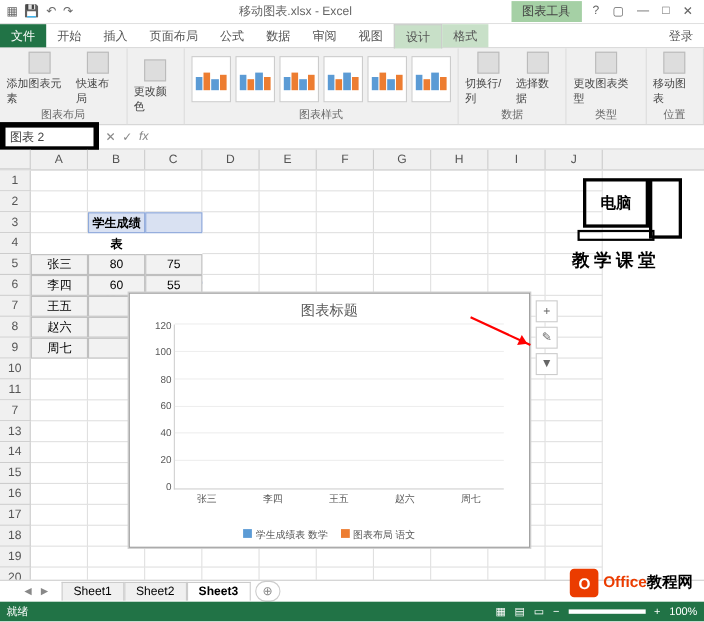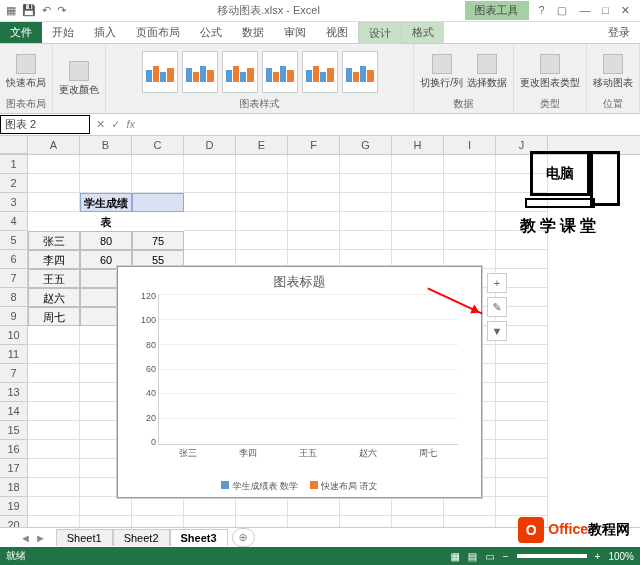--- a/index.html
+++ b/index.html
@@ -29,21 +29,21 @@
 .rbtn { display: flex; flex-direction: column; align-items: center; gap: 2px; font-size: 10px; color: #444; }
 .rbtn .icn { width: 20px; height: 20px; background: #ddd; border: 1px solid #bbb; }
 .gallery { display: flex; gap: 2px; }
 .gallery .item { width: 36px; height: 42px; background: #fff; border: 1px solid #ccc; display: flex; align-items: center; justify-content: center; }
 .gallery .item .mini { width: 28px; height: 20px; display: flex; align-items: flex-end; gap: 1px; }
 .gallery .item .mini span { flex: 1; background: #5b9bd5; }
 .gallery .item .mini span:nth-child(2n){ background: #ed7d31; }
 
 
 .fbar { height: 22px; display: flex; align-items: center; border-bottom: 1px solid #ccc; background: #fff; }
-.namebox { width: 90px; border: 1px solid #000000; padding: 1px 4px; color: #444; }
+.namebox { width: 90px; border: 5px solid #000000; padding: 1px 4px; color: #444; }
 .fxbtns { display: flex; gap: 6px; padding: 0 6px; color: #888; }
 .fxinput { flex: 1; padding: 1px 4px; }
 
 
 .gridwrap { position: relative; height: 400px; overflow: hidden; }
 .colhdr { display: flex; background: #f0f0f0; border-bottom: 1px solid #ccc; }
 .rh { width: 28px; height: 18px; border-right: 1px solid #ccc; border-bottom: 1px solid #ccc; background: #f0f0f0; }
 .ch { width: 52px; height: 18px; border-right: 1px solid #ccc; text-align: center; color: #555; font-size: 11px; line-height: 18px; }
 .rows { }
 .row { display: flex; height: 19px; }
@@ -69,21 +69,21 @@
 .legend { position: absolute; bottom: 4px; left: 0; right: 0; display: flex; justify-content: center; gap: 12px; font-size: 9px; color: #595959; }
 .legend .sw { width: 8px; height: 8px; display: inline-block; margin-right: 3px; }
 
 .chartbtns { position: absolute; right: -26px; top: 6px; display: flex; flex-direction: column; gap: 4px; }
 .chartbtns div { width: 20px; height: 20px; background: #fff; border: 1px solid #ccc; text-align: center; line-height: 18px; color: #666; }
 
 .arrow { position: absolute; left: 425px; top: 164px; width: 60px; height: 2px; background: red; transform: rotate(25deg); }
 .arrow::after { content: ''; position: absolute; right: -2px; top: -4px; border: 5px solid transparent; border-left: 8px solid red; }
 
 
-.clipart { position: absolute; right: 20px; top: 15px; width: 120px; height: 110px; text-align: center; }
+.clipart { position: absolute; right: 20px; top: 26px; width: 120px; height: 110px; text-align: center; }
 .clipart .mon { width: 60px; height: 45px; border: 3px solid #000; margin: 0 auto; display: flex; align-items: center; justify-content: center; font-weight: bold; font-size: 14px; }
 .clipart .box { position: absolute; right: 0; top: 0; width: 30px; height: 55px; border: 3px solid #000; }
 .clipart .kb { width: 70px; height: 10px; border: 2px solid #000; margin: 2px auto; }
 .clipart .txt { font-size: 16px; font-weight: bold; letter-spacing: 4px; margin-top: 6px; }
 
 
 .sheettabs { position: absolute; bottom: 18px; left: 0; right: 0; height: 20px; background: #fff; border-top: 1px solid #ccc; display: flex; align-items: center; padding-left: 20px; gap: 0; }
 .sheettabs .nav { display: flex; gap: 4px; color: #888; margin-right: 10px; }
 .sheettabs .stab { padding: 2px 10px; border: 1px solid #ccc; border-bottom: none; background: #f0f0f0; font-size: 11px; }
 .sheettabs .stab.active { background: #fff; font-weight: bold; }
@@ -131,20 +131,24 @@
   <div class="tab">审阅</div>
   <div class="tab">视图</div>
   <div class="tab context active">设计</div>
   <div class="tab context">格式</div>
   <div class="login">登录</div>
 </div>
 
 <div class="ribbon">
   <div class="rgroup">
     <div class="body">
+      <div class="rbtn">
+          <div class="icn"></div>
+          <span>添加图表元素</span>
+        </div>
       <div class="rbtn">
           <div class="icn"></div>
           <span>快速布局</span>
         </div>
     </div>
     <div class="lbl">图表布局</div>
   </div>
   <div class="rgroup">
     <div class="body">
         <div class="rbtn">
@@ -594,21 +598,21 @@
       </div>
     <div class="xaxis" id="xaxis">
         <div>张三</div>
         <div>李四</div>
         <div>王五</div>
         <div>赵六</div>
         <div>周七</div>
       </div>
     <div class="legend">
       <span><span class="sw" style="background:#5b9bd5"></span><span>学生成绩表 数学</span></span>
-      <span><span class="sw" style="background:#ed7d31"></span><span>快速布局 语文</span></span>
+      <span><span class="sw" style="background:#ed7d31"></span><span>图表布局 语文</span></span>
     </div>
     <div class="chartbtns">
       <div>+</div>
       <div>✎</div>
       <div>▼</div>
     </div>
   </div>
   <div class="arrow"></div>
 </div>
 

